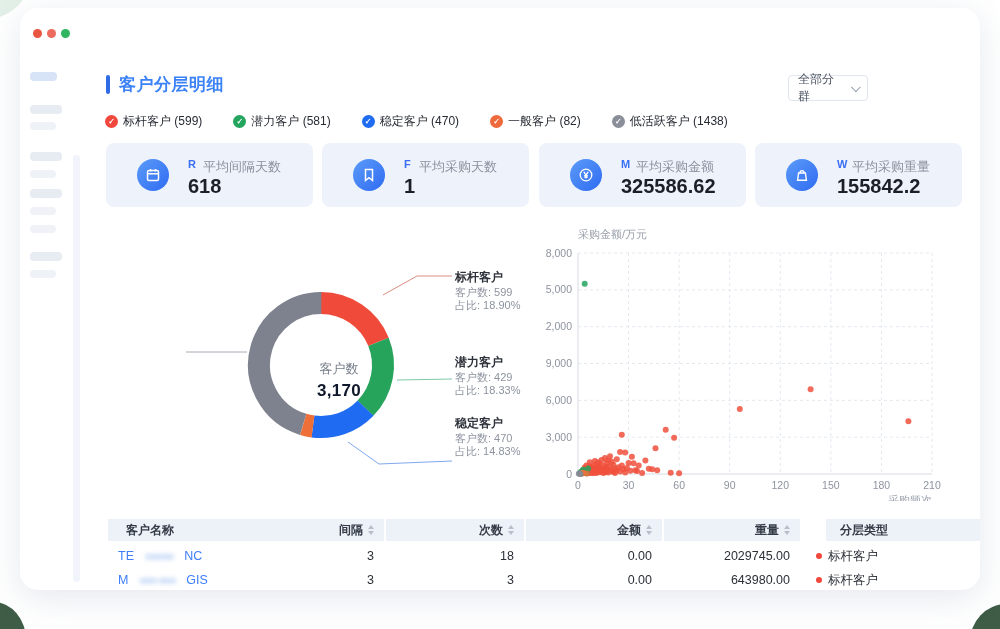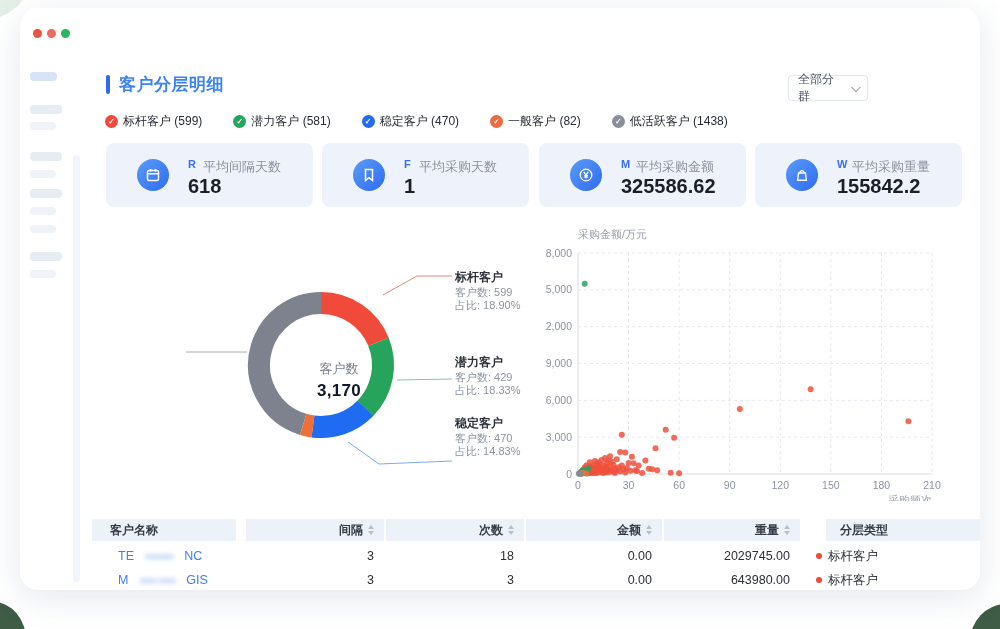--- a/index.html
+++ b/index.html
@@ -345,21 +345,21 @@
         <circle cx="39.7" cy="57.7" r="3" fill="#23a55e" fill-opacity="0.85"></circle>
         <circle cx="36.4" cy="247.3" r="3" fill="#ee7038" fill-opacity="0.85"></circle>
         <circle cx="38.1" cy="246.8" r="3" fill="#ee7038" fill-opacity="0.85"></circle>
         <circle cx="41.4" cy="247.6" r="3" fill="#ee7038" fill-opacity="0.85"></circle>
         <circle cx="33.8" cy="247.8" r="3" fill="#858a94" fill-opacity="0.85"></circle>
         <circle cx="34.7" cy="247.4" r="3" fill="#858a94" fill-opacity="0.85"></circle>
         <circle cx="35.5" cy="247.9" r="3" fill="#858a94" fill-opacity="0.85"></circle>
       </svg>
 
     <div>
-      <div class="thead-cell al" style="left:72px;width:144px;">
+      <div class="thead-cell al" style="left:88px;width:144px;">
         <span>客户名称</span>
       </div>
       <div class="thead-cell ar" style="left:226px;width:138px;">
         <span>间隔</span>
         <span class="sort">
             <i class="up"></i>
             <i class="dn"></i>
           </span>
       </div>
       <div class="thead-cell ar" style="left:366px;width:138px;">

